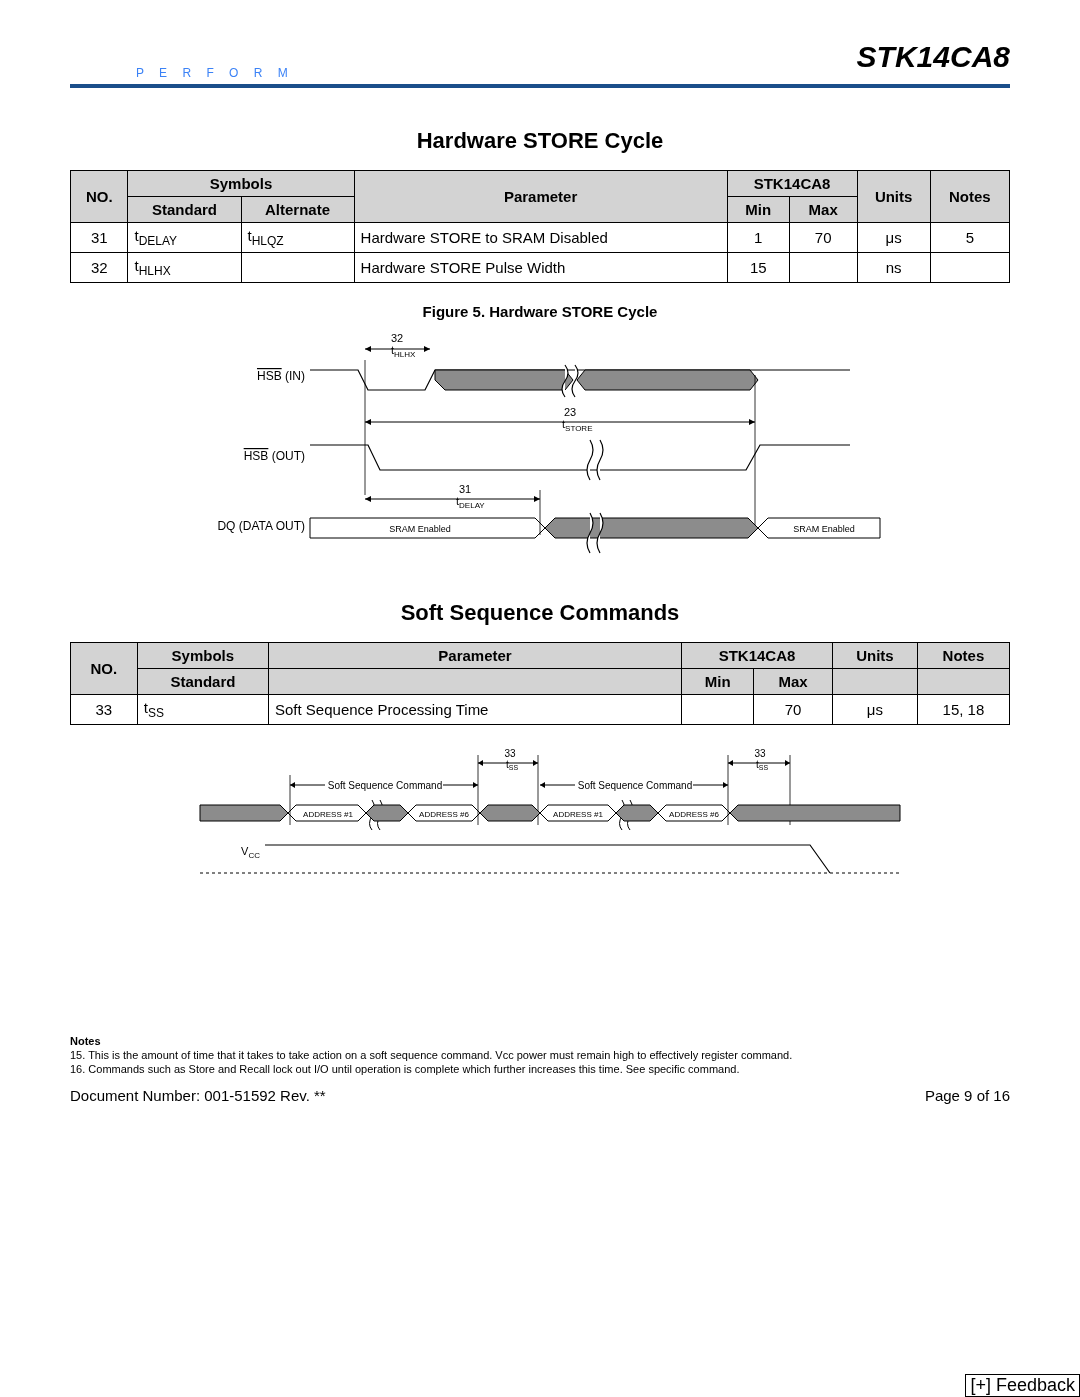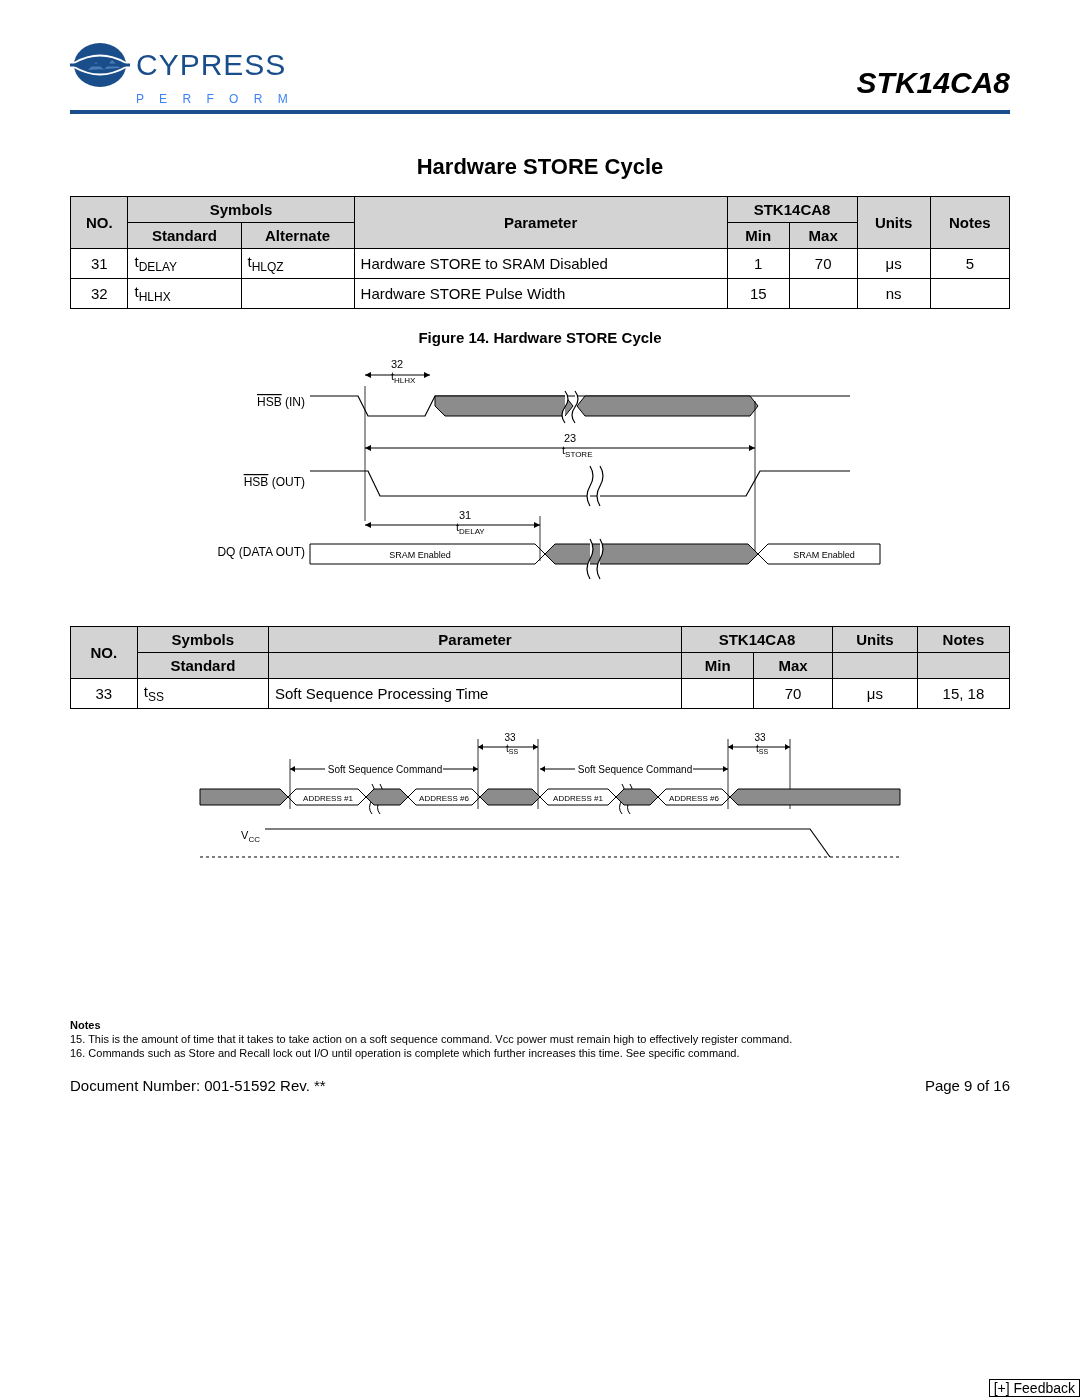--- a/index.html
+++ b/index.html
@@ -88,53 +88,42 @@
   .notes {
     font-size: 11px;
     margin-top: 140px;
   }
   .notes .hdr { font-weight: bold; }
   .notes p { margin: 2px 0; }
   .footer {
     display: flex;
     justify-content: space-between;
     font-size: 15px;
-    margin-top: 18px;
+    margin-top: 12px;
     text-align: right;
   }
   .feedback {
     position: fixed;
     bottom: 0;
     right: 0;
     border: 1px solid #000;
-    font-size: 14px;
+    font-size: 18px;
     padding: 0 4px;
     background: #fff;
     margin-top: 31px;
   }
   svg text { font-family: Arial, Helvetica, sans-serif; }
 </style>
 </head>
 <body>
 
 <div class="page">
 
   <div class="header">
     <div class="logo-block">
-      <div class="logo-row">
-        <svg width="60" height="50" viewBox="0 0 60 50">
-          <ellipse cx="30" cy="25" rx="26" ry="22" fill="#1a4e8a"></ellipse>
-          <path d="M4 23 Q30 8 56 23" stroke="#fff" stroke-width="2" fill="none"></path>
-          <path d="M4 27 Q30 42 56 27" stroke="#fff" stroke-width="2" fill="none"></path>
-          <path d="M4 25 L56 25" stroke="#fff" stroke-width="2"></path>
-          <path d="M18 30 L26 22 L34 30 L42 20 L50 28" fill="#4a7db8"></path>
-          <line x1="0" y1="25" x2="60" y2="25" stroke="#1a4e8a" stroke-width="3"></line>
-        </svg>
-        <span class="logo-text">CYPRESS</span>
-      </div>
       <span class="logo-sub">P E R F O R M</span>
     </div>
     <div class="part-number">STK14CA8</div>
   </div>
 
   <h2 class="section">Hardware STORE Cycle</h2>
 
   <table class="spec">
     <tbody>
         <tr>
@@ -167,21 +156,21 @@
       <td class="left"><span class="sub-prefix"></span><span class="sub"></span></td>
       <td class="left">Hardware STORE Pulse Width</td>
       <td class="center">15</td>
       <td class="center"></td>
       <td class="center">ns</td>
       <td class="center"></td>
     </tr>
   </tbody>
     </table>
 
-  <div class="fig-caption">Figure 14.  Hardware STORE Cycle</div>
+  <div class="fig-caption">Figure 5.  Hardware STORE Cycle</div>
 
   <svg class="figure" width="700" height="230" viewBox="0 0 700 230">
 
     <text x="207" y="12" font-size="11" text-anchor="middle">32</text>
     <text x="201" y="24" font-size="11" text-anchor="start"><tspan>t</tspan><tspan font-size="8" dy="3">HLHX</tspan></text>
     <line x1="175" y1="19" x2="240" y2="19" stroke="#000"></line>
     <path d="M175 19 l6 -3 v6 z" fill="#000"></path>
     <path d="M240 19 l-6 -3 v6 z" fill="#000"></path>
 
     <text x="115" y="50" font-size="12" text-anchor="end"><tspan text-decoration="overline">HSB</tspan><tspan>  (IN)</tspan></text>
@@ -218,20 +207,21 @@
     <text x="230" y="202" font-size="9" text-anchor="middle">SRAM Enabled</text>
 
     <path d="M355 198 L365 188 L558 188 L568 198 L558 208 L365 208 Z" fill="#8c8c8c" stroke="#000"></path>
     <path d="M400 183 q6 10 0 20 q-6 10 0 20" stroke="#000" fill="#fff" stroke-width="1.2"></path>
     <path d="M410 183 q6 10 0 20 q-6 10 0 20" stroke="#000" fill="#fff" stroke-width="1.2"></path>
 
     <path d="M568 198 L578 188 L690 188 L690 208 L578 208 Z" fill="none" stroke="#000"></path>
     <text x="634" y="202" font-size="9" text-anchor="middle">SRAM  Enabled</text>
   </svg>
 
+  <h2 class="section">Soft Sequence Commands</h2>
 
   <table class="spec">
     <tbody>
         <tr>
       <th rowspan="2">NO.</th>
       <th>Symbols</th>
       <th>Parameter</th>
       <th colspan="2">STK14CA8</th>
       <th>Units</th>
       <th>Notes</th>

